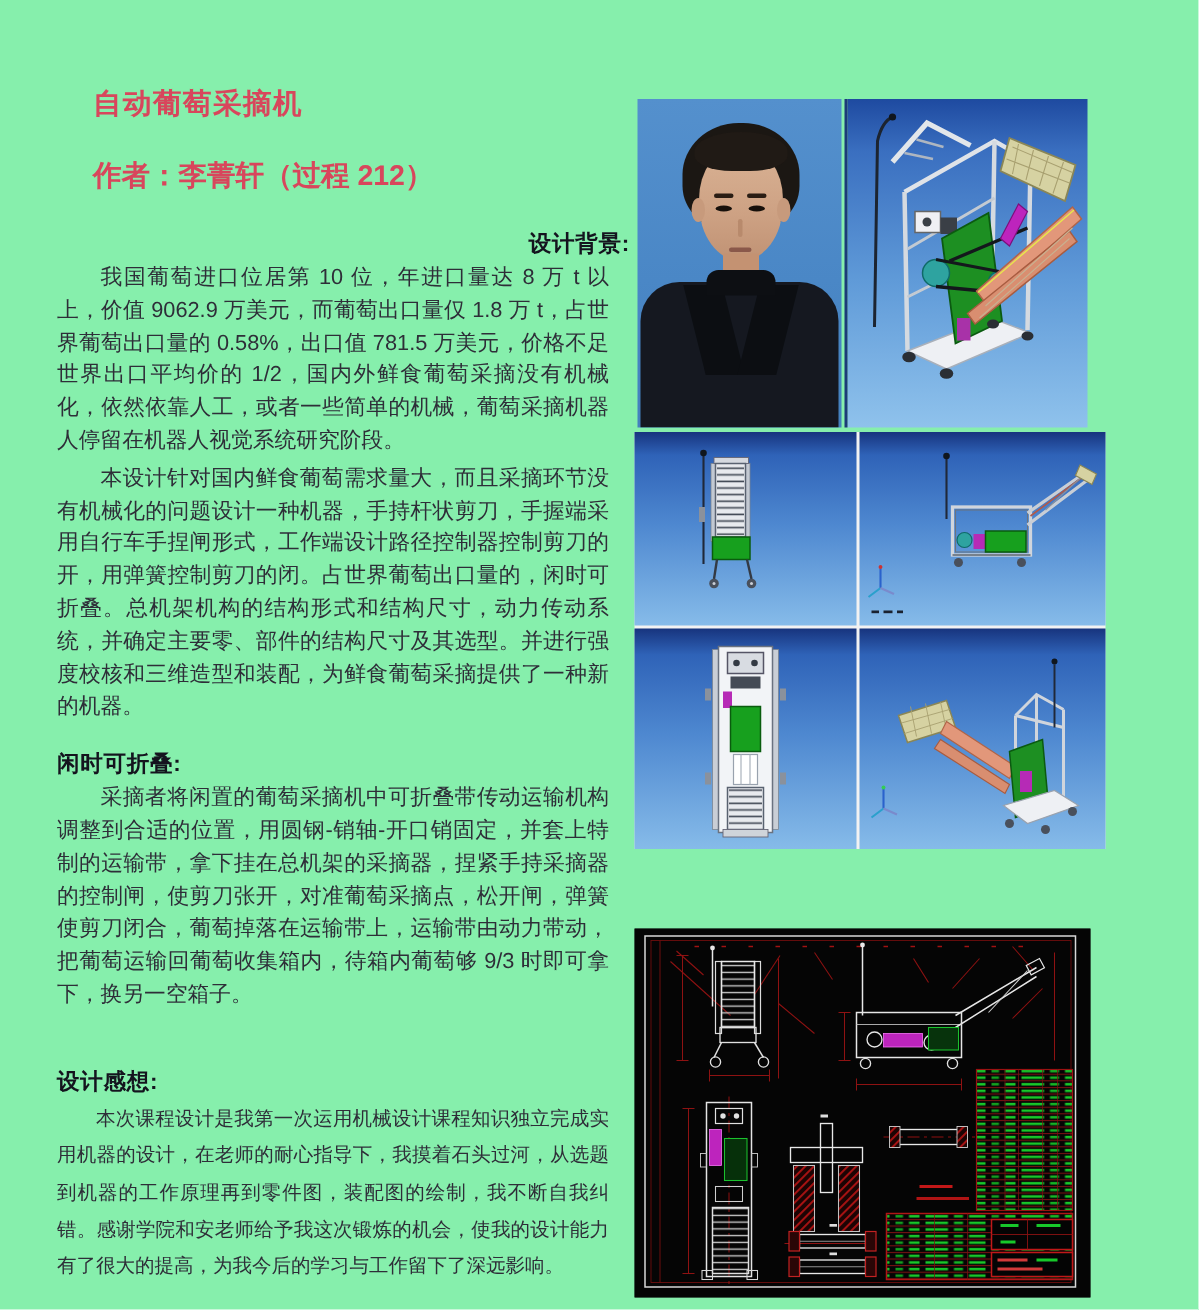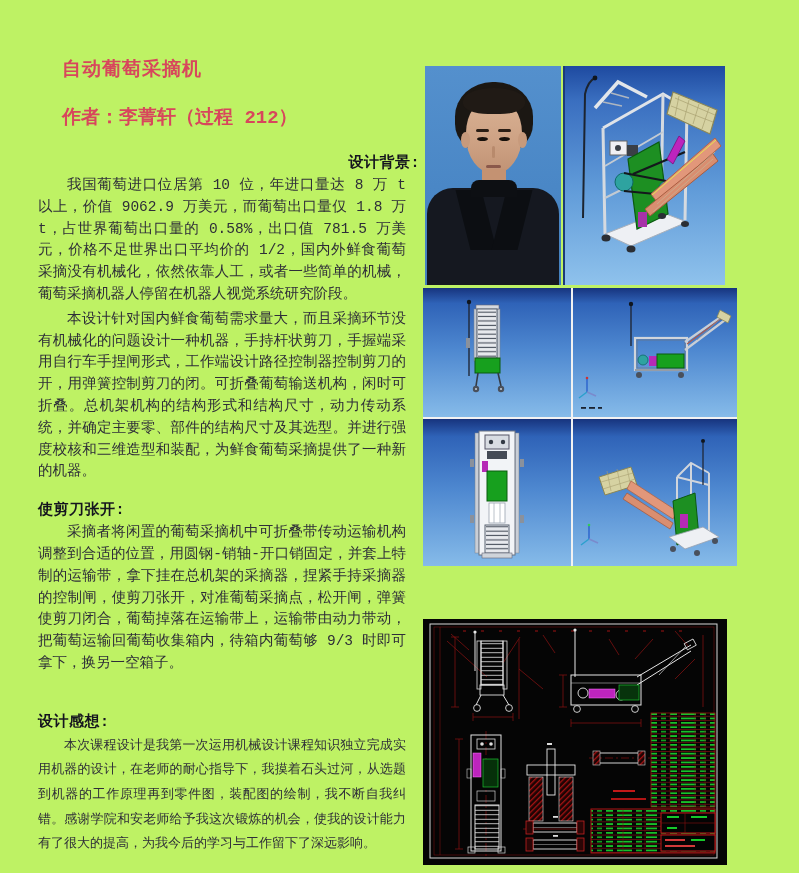--- a/index.html
+++ b/index.html
@@ -1,17 +1,17 @@
 <!DOCTYPE html>
 <html><head>
 <meta charset="utf-8">
 <style>
   html,body{margin:0;padding:0;background:#ffffff;}
-  .page{position:relative;width:799px;height:873px;background:#bef264;overflow:hidden;
-        font-family:Liberation Mono, monospace;}
+  .page{position:relative;width:799px;height:873px;background:#86efac;overflow:hidden;
+        font-family:Liberation Sans, sans-serif;}
 
   
   .left-col{position:absolute;left:38px;top:50px;width:382px;color:#2e2e38;}
   .title{margin:6px 0 0 24px;font-size:19px;font-weight:bold;color:#d8465c;letter-spacing:1px;}
   .author{margin:22px 0 0 24px;font-size:19px;font-weight:bold;color:#d8465c;}
   .sec-heading{margin:24px 0 0 0;font-size:15px;font-weight:bold;color:#14141e;letter-spacing:.5px;}
   .sec-heading.first{margin-top:23px;text-align:right;}
   .para{margin:3px 14px 0 0;font-size:14.5px;line-height:21.8px;text-align:justify;text-indent:2em;}
   .para.large{font-size:13px;line-height:24.6px;}
   .gap-md{margin-top:17px;}
@@ -60,25 +60,25 @@
 
 <div class="page">
 
   <div class="left-col">
     <h1 class="title">自动葡萄采摘机</h1>
     <h2 class="author">作者：李菁轩（过程 212）</h2>
 
     <section>
       <h3 class="sec-heading first">设计背景:</h3>
       <p class="para">我国葡萄进口位居第 10 位，年进口量达 8 万 t 以上，价值 9062.9 万美元，而葡萄出口量仅 1.8 万 t，占世界葡萄出口量的 0.58%，出口值 781.5 万美元，价格不足世界出口平均价的 1/2，国内外鲜食葡萄采摘没有机械化，依然依靠人工，或者一些简单的机械，葡萄采摘机器人停留在机器人视觉系统研究阶段。</p>
-      <p class="para">本设计针对国内鲜食葡萄需求量大，而且采摘环节没有机械化的问题设计一种机器，手持杆状剪刀，手握端采用自行车手捏闸形式，工作端设计路径控制器控制剪刀的开，用弹簧控制剪刀的闭。可折叠葡萄输送机构，闲时可折叠。总机架机构的结构形式和结构尺寸，动力传动系统，并确定主要零、部件的结构尺寸及其选型。并进行强度校核和三维造型和装配，为鲜食葡萄采摘提供了一种新的机器。</p>
+      <p class="para">本设计针对国内鲜食葡萄需求量大，而且采摘环节没有机械化的问题设计一种机器，手持杆状剪刀，手握端采用自行车手捏闸形式，工作端设计路径控制器控制剪刀的开，用弹簧控制剪刀的闭。占世界葡萄出口量的，闲时可折叠。总机架机构的结构形式和结构尺寸，动力传动系统，并确定主要零、部件的结构尺寸及其选型。并进行强度校核和三维造型和装配，为鲜食葡萄采摘提供了一种新的机器。</p>
     </section>
 
     <section>
-      <h3 class="sec-heading gap-md">使剪刀张开:</h3>
+      <h3 class="sec-heading gap-md">闲时可折叠:</h3>
       <p class="para">采摘者将闲置的葡萄采摘机中可折叠带传动运输机构调整到合适的位置，用圆钢-销轴-开口销固定，并套上特制的运输带，拿下挂在总机架的采摘器，捏紧手持采摘器的控制闸，使剪刀张开，对准葡萄采摘点，松开闸，弹簧使剪刀闭合，葡萄掉落在运输带上，运输带由动力带动，把葡萄运输回葡萄收集箱内，待箱内葡萄够 9/3 时即可拿下，换另一空箱子。</p>
     </section>
 
     <section>
       <h3 class="sec-heading gap-lg">设计感想:</h3>
       <p class="para large">本次课程设计是我第一次运用机械设计课程知识独立完成实用机器的设计，在老师的耐心指导下，我摸着石头过河，从选题到机器的工作原理再到零件图，装配图的绘制，我不断自我纠错。感谢学院和安老师给予我这次锻炼的机会，使我的设计能力有了很大的提高，为我今后的学习与工作留下了深远影响。</p>
     </section>
   </div>
 
   <div class="portrait">

